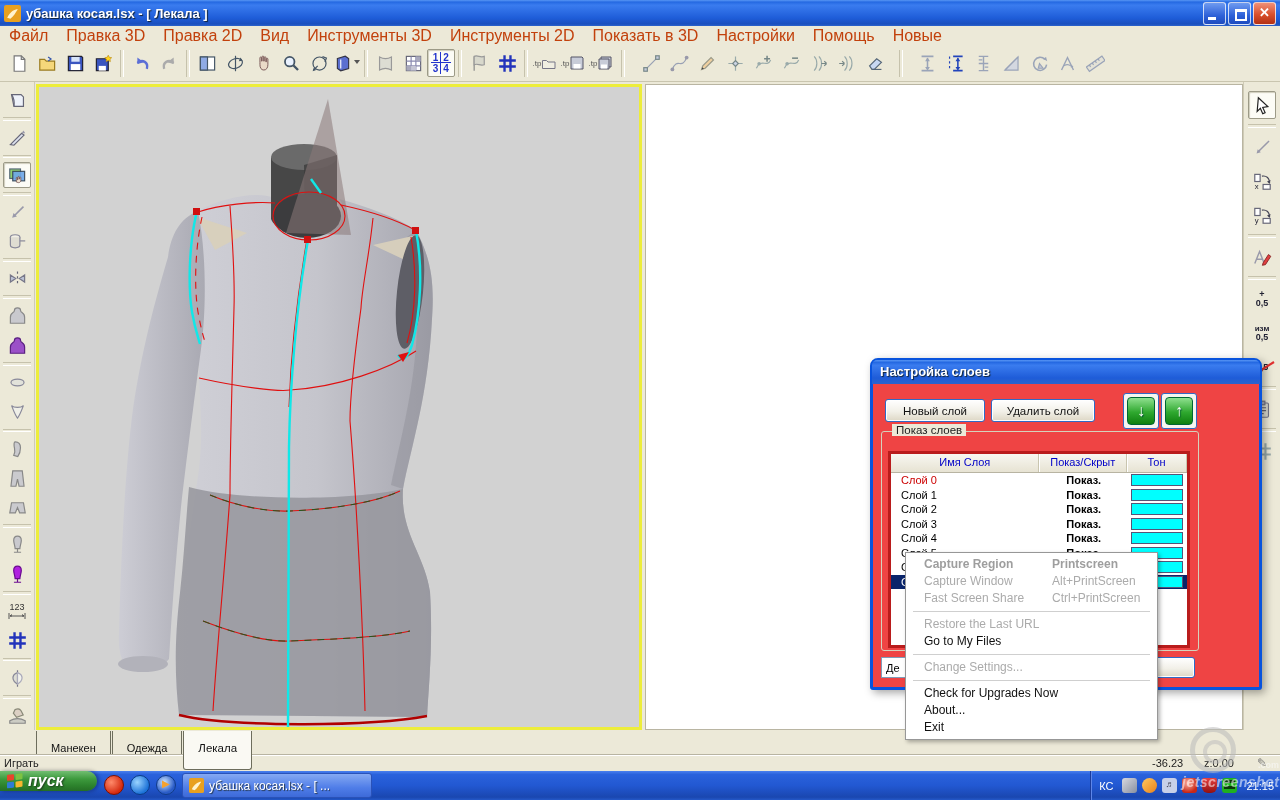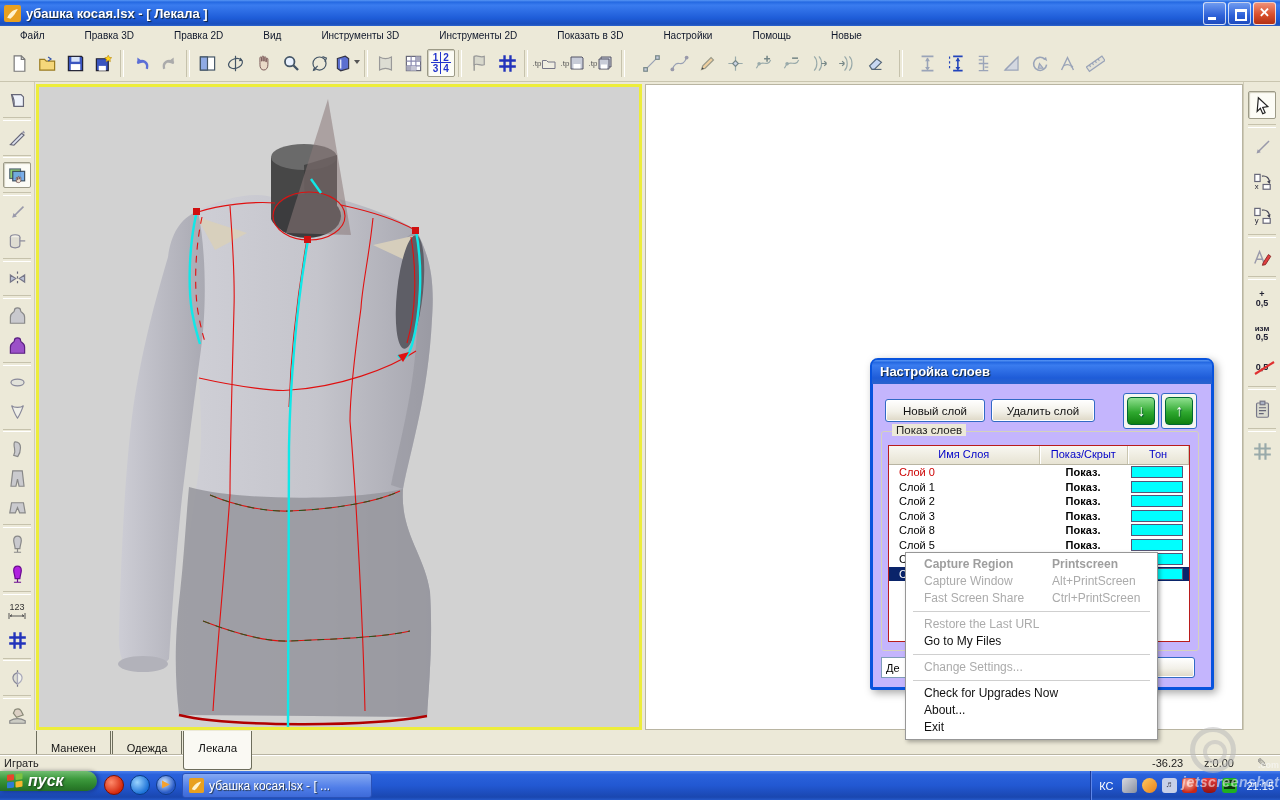--- a/index.html
+++ b/index.html
@@ -19,21 +19,21 @@
   .wbtn.close{background:linear-gradient(180deg,#F09078,#D9502C 55%,#B33014)}
   .wbtn.min::before{content:"";position:absolute;left:4px;bottom:4px;width:8px;height:3px;background:#fff}
   .wbtn.rest::before{content:"";position:absolute;left:6px;top:6px;width:8px;height:7px;
     border:2px solid #fff;border-top-width:3px}
   .wbtn.close::before{content:"\2715";position:absolute;left:0;top:0;width:100%;height:100%;
     color:#fff;font-size:13px;font-weight:bold;text-align:center;line-height:19px;text-shadow:none}
 
   
   #menubar{left:0;top:26px;width:1280px;height:19px;background:#ECE9D8;display:flex;align-items:center;
     border-bottom:1px solid #E2DECB}
-  .menu-item{padding:0 20px;color:#0f172a;font-size:10px}
+  .menu-item{padding:0 9px;color:#c2410c;font-size:16px}
 
   
   #toolbar{left:0;top:45px;width:1280px;height:37px;background:#ECE9D8;display:flex;align-items:center;
     padding-left:5px;border-bottom:1px solid #C9C5AF;box-sizing:border-box}
   .tb{width:26px;height:26px;min-width:26px;display:flex;align-items:center;justify-content:center;
     border:1px solid transparent;border-radius:2px;position:relative}
   .tb svg{width:19px;height:19px}
   .tb.pressed{background:#FCFCF6;border:1px solid #9C9A87;box-shadow:inset 1px 1px 1px #CFCDBC}
   .tsep{width:2px;height:27px;margin:0 3px;border-left:1px solid #C6C2AC;border-right:1px solid #FFFFFF}
   .caret{width:0;height:0;border:3px solid transparent;border-top:4px solid #555;margin-left:2px}
@@ -93,41 +93,41 @@
     display:flex;align-items:center;color:#fff;font-size:12px;padding:0 6px;box-sizing:border-box;
     text-shadow:1px 1px 1px #234;white-space:nowrap;overflow:hidden}
   #taskbtn svg{width:15px;height:15px;margin-right:5px;flex:none}
   #tray{position:absolute;right:0;top:0;height:29px;display:flex;align-items:center;
     border-left:1px solid #1A3C9C;box-shadow:inset 1px 0 0 #5E86E8;padding:0 6px 0 8px;gap:5px}
   #tray .lang{color:#fff;font-size:11px;margin-right:4px}
   .trico{width:15px;height:15px;border-radius:3px}
   #tray .clock{color:#fff;font-size:11px;margin-left:4px}
 
   
-  #dialog{left:870px;top:358px;width:344px;height:332px;background:#c4b5fd;
+  #dialog{left:870px;top:358px;width:392px;height:332px;background:#ef4444;
     border:3px solid #0853DD;border-radius:8px 8px 3px 3px;box-sizing:border-box;
     box-shadow:3px 3px 8px rgba(0,0,0,.35);z-index:30}
   #dlg-title{height:24px;border-radius:5px 5px 0 0;margin:-1px -1px 0 -1px;
     background:linear-gradient(180deg,#5896F4 0%,#2569E2 10%,#3A7CEF 22%,#1E5CD8 75%,#2B63CC 100%);
     color:#fff;font-weight:bold;font-size:13px;line-height:24px;padding-left:8px;
     text-shadow:1px 1px 1px #123}
   .xpbtn{position:absolute;background:linear-gradient(180deg,#FFFFFF,#F2F0E8 55%,#DDD7C5);
     border:1px solid #316AC5;border-radius:3px;font-size:11.5px;color:#111;
     display:flex;align-items:center;justify-content:center;box-shadow:inset 0 0 0 1px #fff}
   .greenbtn{position:absolute;width:34px;height:34px;background:#F6F6F0;border:1px solid #316AC5;
     border-radius:3px;display:flex;align-items:center;justify-content:center}
   .greenbtn .pad{width:26px;height:26px;border-radius:4px;border:1px solid #063;
     background:linear-gradient(180deg,#8FE08F,#2FA82F 55%,#0F7F0F);
     color:#fff;font-weight:bold;font-size:16px;display:flex;align-items:center;justify-content:center;
     text-shadow:1px 1px 1px #053}
   #groupbox{position:absolute;left:8px;top:70px;width:316px;height:218px;
     border:1px solid #D5D2BC;border-radius:3px}
   #grouplabel{position:absolute;left:10px;top:-8px;background:#ECE9D8;padding:0 4px;font-size:11.5px;color:#222}
-  #layertable{position:absolute;left:6px;top:13px;width:302px;height:197px;background:#fff;
-    border:1px solid #b91c1c;box-sizing:border-box;overflow:hidden}
+  #layertable{position:absolute;left:6px;top:19px;width:302px;height:197px;background:#fff;
+    border:3px solid #b91c1c;box-sizing:border-box;overflow:hidden}
   #lthead{display:flex;height:18px;background:linear-gradient(180deg,#F8F7F1,#E7E3D3);
     border-bottom:1px solid #B8B4A2;color:#0000C8;font-size:11px}
   #lthead div{line-height:17px;text-align:center;border-right:1px solid #C9C5AF;box-shadow:1px 0 0 #fff}
   .c-name{width:150px}.c-status{width:88px}.c-tone{width:60px}
   .lrow{display:flex;height:14.5px;align-items:center;font-size:11px}
   .lrow .lname{width:150px;padding-left:10px;box-sizing:border-box}
   .lrow .lstatus{width:88px;text-align:center;font-weight:bold}
   .lrow .ltone{width:60px;display:flex;justify-content:center}
   .lrow .ltone i{width:50px;height:10px;background:#00FFFF;border:1px solid #557}
   .lrow.r0 .lname{color:#CC0000}
@@ -805,21 +805,21 @@
           </span>
         </div>
       <div class="lrow">
           <span class="lname">Слой 3</span>
           <span class="lstatus">Показ.</span>
           <span class="ltone">
             <i></i>
           </span>
         </div>
       <div class="lrow">
-          <span class="lname">Слой 8</span>
+          <span class="lname">Слой 4</span>
           <span class="lstatus">Показ.</span>
           <span class="ltone">
             <i></i>
           </span>
         </div>
       <div class="lrow">
           <span class="lname">Слой 5</span>
           <span class="lstatus">Показ.</span>
           <span class="ltone">
             <i></i>

